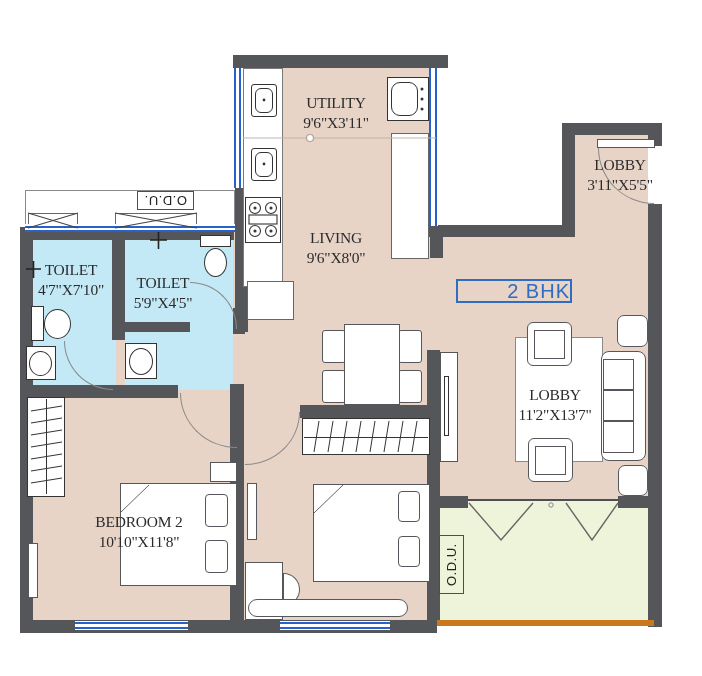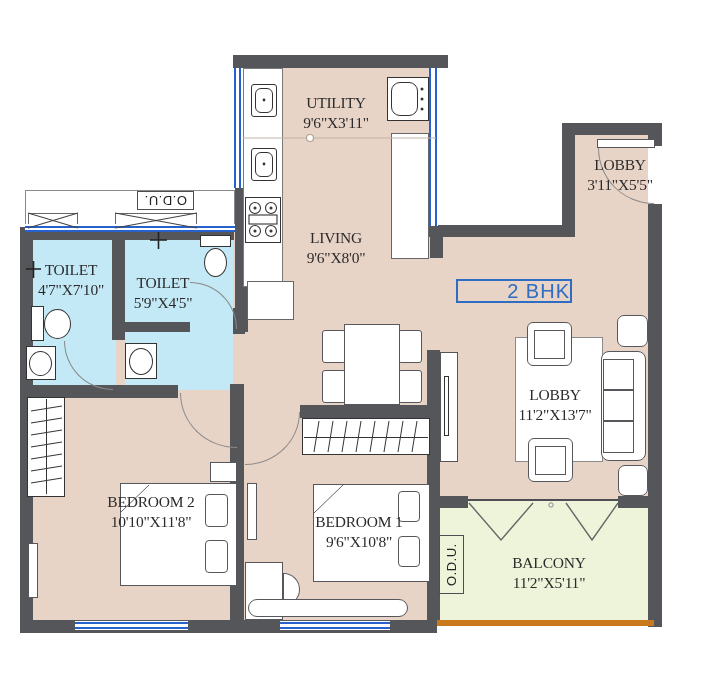--- a/index.html
+++ b/index.html
@@ -232,26 +232,18 @@
     <div>4'7"X7'10"</div>
   </div>
   <div class="rl" style="left:163px;top:273px;">
     <div>TOILET</div>
     <div>5'9"X4'5"</div>
   </div>
   <div class="rl" style="left:555px;top:385px;">
     <div>LOBBY</div>
     <div>11'2"X13'7"</div>
   </div>
-  <div class="rl" style="left:139px;top:492px;margin-left:12px;">
+  <div class="rl" style="left:139px;top:512px;">
     <div>BEDROOM 2</div>
     <div>10'10"X11'8"</div>
   </div>
-  <div class="rl" style="left:359px;top:512px;">
-    <div>BEDROOM 1</div>
-    <div>9'6"X10'8"</div>
-  </div>
-  <div class="rl" style="left:549px;top:553px;">
-    <div>BALCONY</div>
-    <div>11'2"X5'11"</div>
-  </div>
 
 </div>
 
 </body></html>

